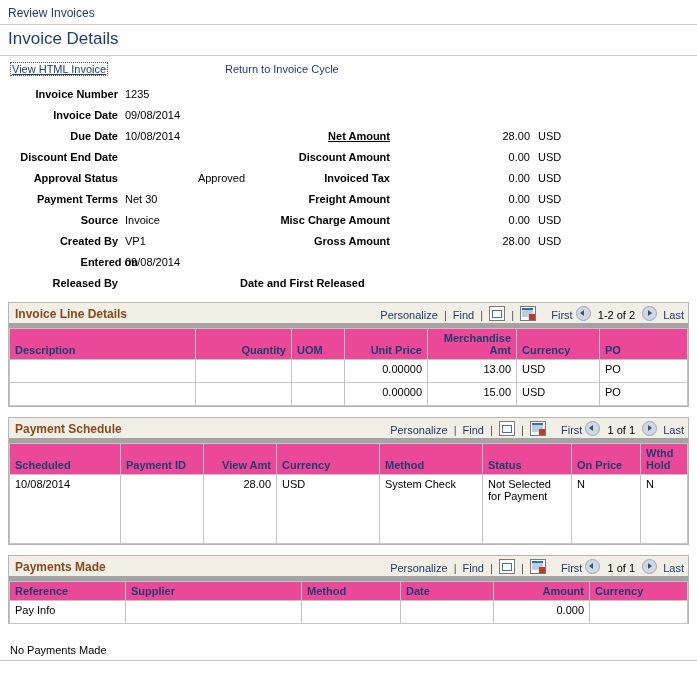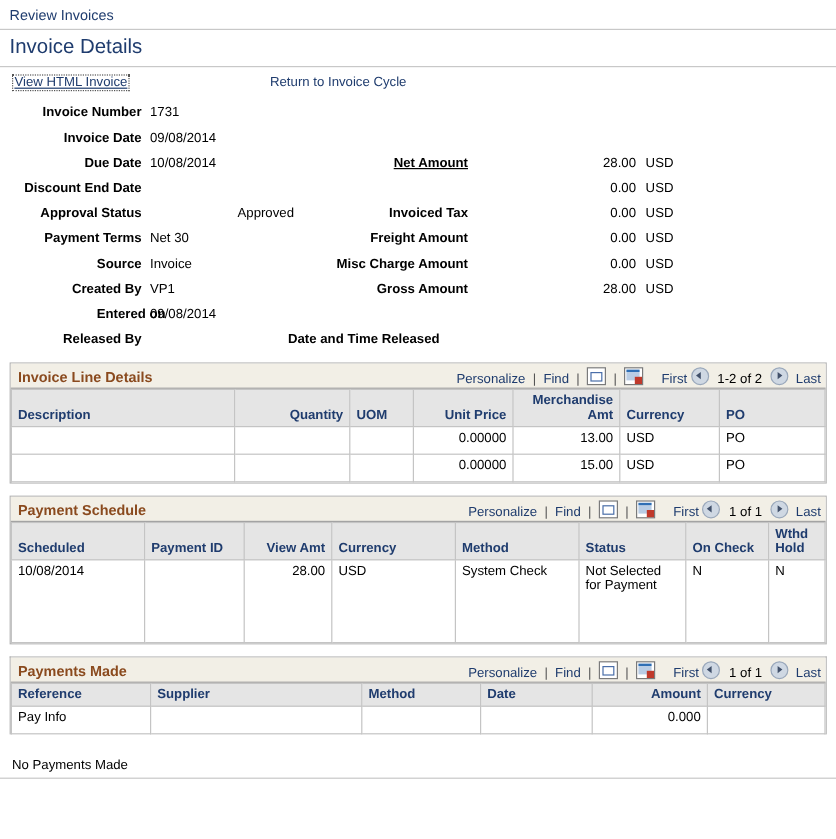--- a/index.html
+++ b/index.html
@@ -103,21 +103,21 @@
   
   .grid-wrap {
     margin: 0 8px 10px 8px;
     border: 1px solid #b6b6b6;
     background: #ffffff;
   }
   .grid-header {
     position: relative;
     height: 20px;
     background: #f2efe6;
-    border-bottom: 1px solid #a3a3a3;
+    border-bottom: 5px solid #a3a3a3;
   }
   .grid-title {
     position: absolute;
     left: 6px;
     top: 4px;
     font-weight: bold;
     font-size: 12px;
     color: #8a4a1e;
   }
   .grid-tools {
@@ -183,21 +183,21 @@
   .nav-circle.left::after { left: 3px; border-right: 4px solid #41506a; }
   .nav-circle.right::after { left: 5px; border-left: 4px solid #41506a; }
   .pg-count { margin: 0 4px; color: #000; }
 
   table.grid {
     border-collapse: collapse;
     width: 100%;
     font-size: 11px;
   }
   table.grid th {
-    background: #e5e5e5;
+    background: #ec4899;
     border: 1px solid #c4c4c4;
     font-weight: bold;
     color: #1f3c6e;
     padding: 3px 5px;
     vertical-align: bottom;
     white-space: normal;
   }
   table.grid td {
     border: 1px solid #c4c4c4;
     padding: 3px 5px;
@@ -228,21 +228,21 @@
   <div class="title-rule"></div>
 
   <div class="top-links">
     <span class="htmllink link">View HTML Invoice</span>
     <span class="returnlink link-plain">Return to Invoice Cycle</span>
   </div>
 
   <div class="hdr">
 
     <div class="fld-label" style="left:0px;  top:8px;  width:118px;">Invoice Number</div>
-    <div class="fld-value" style="left:125px; top:8px;  width:120px;">1731</div>
+    <div class="fld-value" style="left:125px; top:8px;  width:120px;">1235</div>
 
     <div class="fld-label" style="left:0px;  top:29px; width:118px;">Invoice Date</div>
     <div class="fld-value" style="left:125px; top:29px; width:120px;">09/08/2014</div>
 
     <div class="fld-label" style="left:0px;  top:50px; width:118px;">Due Date</div>
     <div class="fld-value" style="left:125px; top:50px; width:120px;">10/08/2014</div>
 
     <div class="fld-label" style="left:0px;  top:71px; width:118px;">Discount End Date</div>
     <div class="fld-value" style="left:125px; top:71px; width:120px;"></div>
 
@@ -260,26 +260,27 @@
 
     <div class="fld-label" style="left:0px;  top:176px; width:118px;margin-left:20px;">Entered on</div>
     <div class="fld-value" style="left:125px; top:176px; width:120px;">09/08/2014</div>
 
     <div class="fld-label" style="left:0px;  top:197px; width:118px;">Released By</div>
     <div class="fld-value" style="left:125px; top:197px; width:120px;"></div>
 
     <div class="fld-label" style="left:0px;  top:226px; width:118px;">Payment Status</div>
     <div class="fld-value" style="left:125px; top:226px; width:120px;">To be Paid</div>
 
-    <div class="amt-label" style="left:240px; top:197px; width:148px; text-align:left;">Date and Time Released</div>
+    <div class="amt-label" style="left:240px; top:197px; width:148px; text-align:left;">Date and First Released</div>
 
     <div class="amt-label" style="left:220px; top:50px;  width:170px;text-decoration:underline;">Net Amount</div>
     <div class="amt-value" style="left:430px; top:50px;  width:100px;">28.00</div>
     <div class="amt-cur" style="left:538px; top:50px;  width:40px;">USD</div>
 
+    <div class="amt-label" style="left:220px; top:71px;  width:170px;">Discount Amount</div>
     <div class="amt-value" style="left:430px; top:71px;  width:100px;">0.00</div>
     <div class="amt-cur" style="left:538px; top:71px;  width:40px;">USD</div>
 
     <div class="amt-label" style="left:220px; top:92px;  width:170px;">Invoiced Tax</div>
     <div class="amt-value" style="left:430px; top:92px;  width:100px;">0.00</div>
     <div class="amt-cur" style="left:538px; top:92px;  width:40px;">USD</div>
 
     <div class="amt-label" style="left:220px; top:113px; width:170px;">Freight Amount</div>
     <div class="amt-value" style="left:430px; top:113px; width:100px;">0.00</div>
     <div class="amt-cur" style="left:538px; top:113px; width:40px;">USD</div>
@@ -366,21 +367,21 @@
     </div>
     <table class="grid">
       <thead>
         <tr>
           <th style="width:100px;" class="ta-l">Scheduled</th>
           <th style="width:72px;" class="ta-l">Payment ID</th>
           <th style="width:62px;" class="ta-r">View Amt</th>
           <th style="width:92px;" class="ta-l">Currency</th>
           <th style="width:92px;" class="ta-l">Method</th>
           <th style="width:78px;" class="ta-l">Status</th>
-          <th style="width:58px;" class="ta-l">On Check</th>
+          <th style="width:58px;" class="ta-l">On Price</th>
           <th class="ta-l">Wthd Hold</th>
         </tr>
       </thead>
       <tbody>
         <tr>
           <td style="height:62px;" class="ta-l">10/08/2014</td>
           <td class="ta-l"></td>
           <td class="ta-r">28.00</td>
           <td class="ta-l">USD</td>
           <td class="ta-l">System Check</td>

